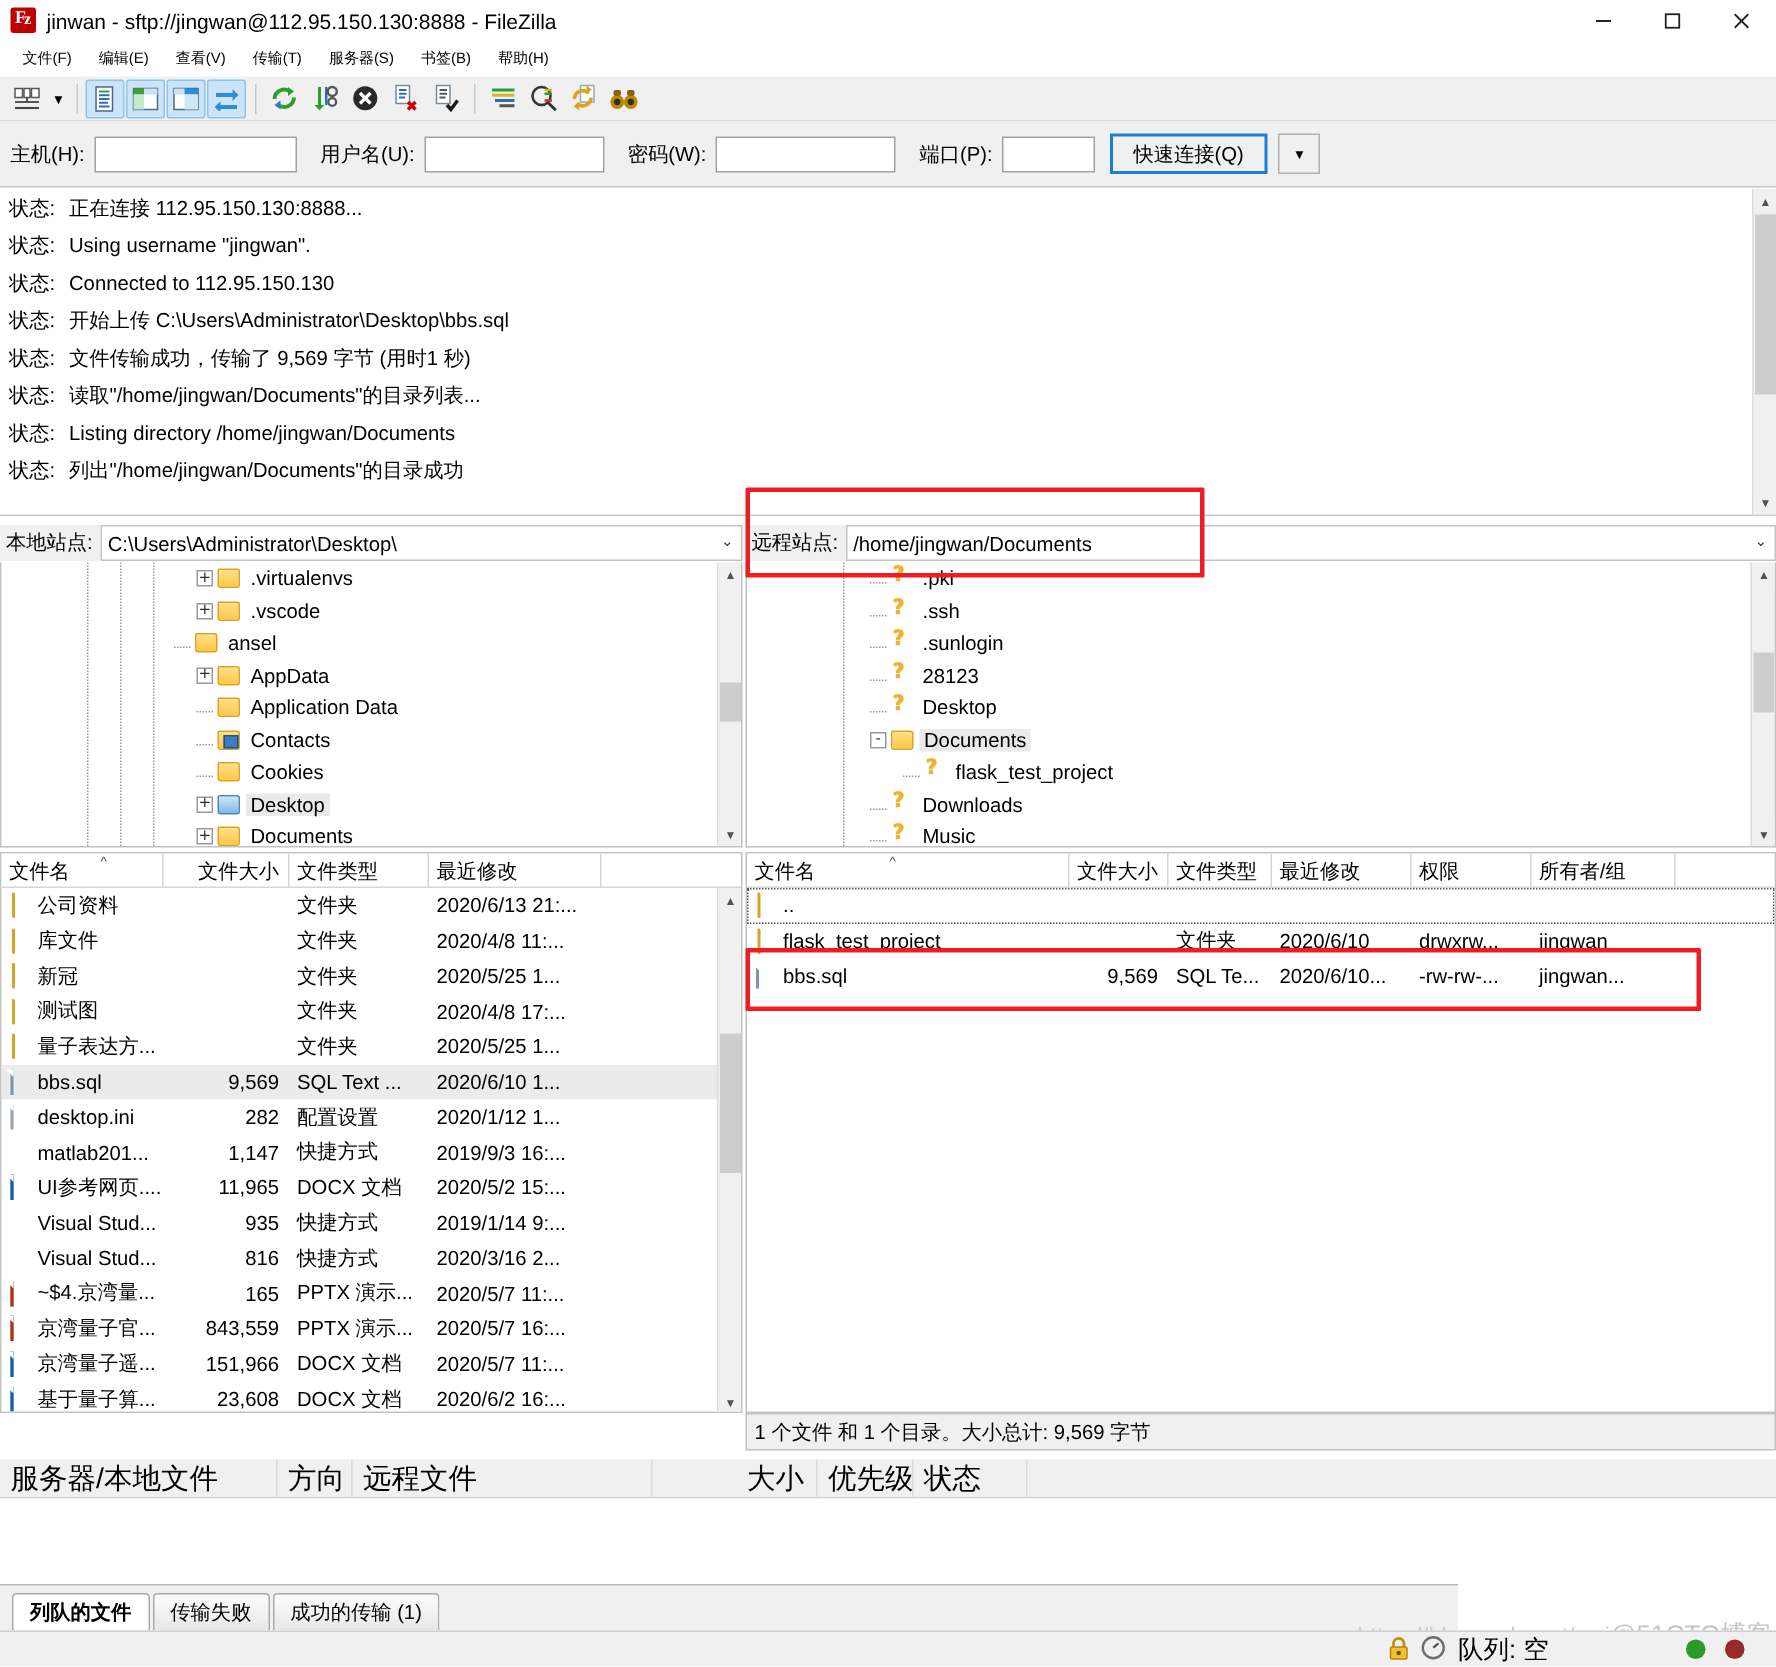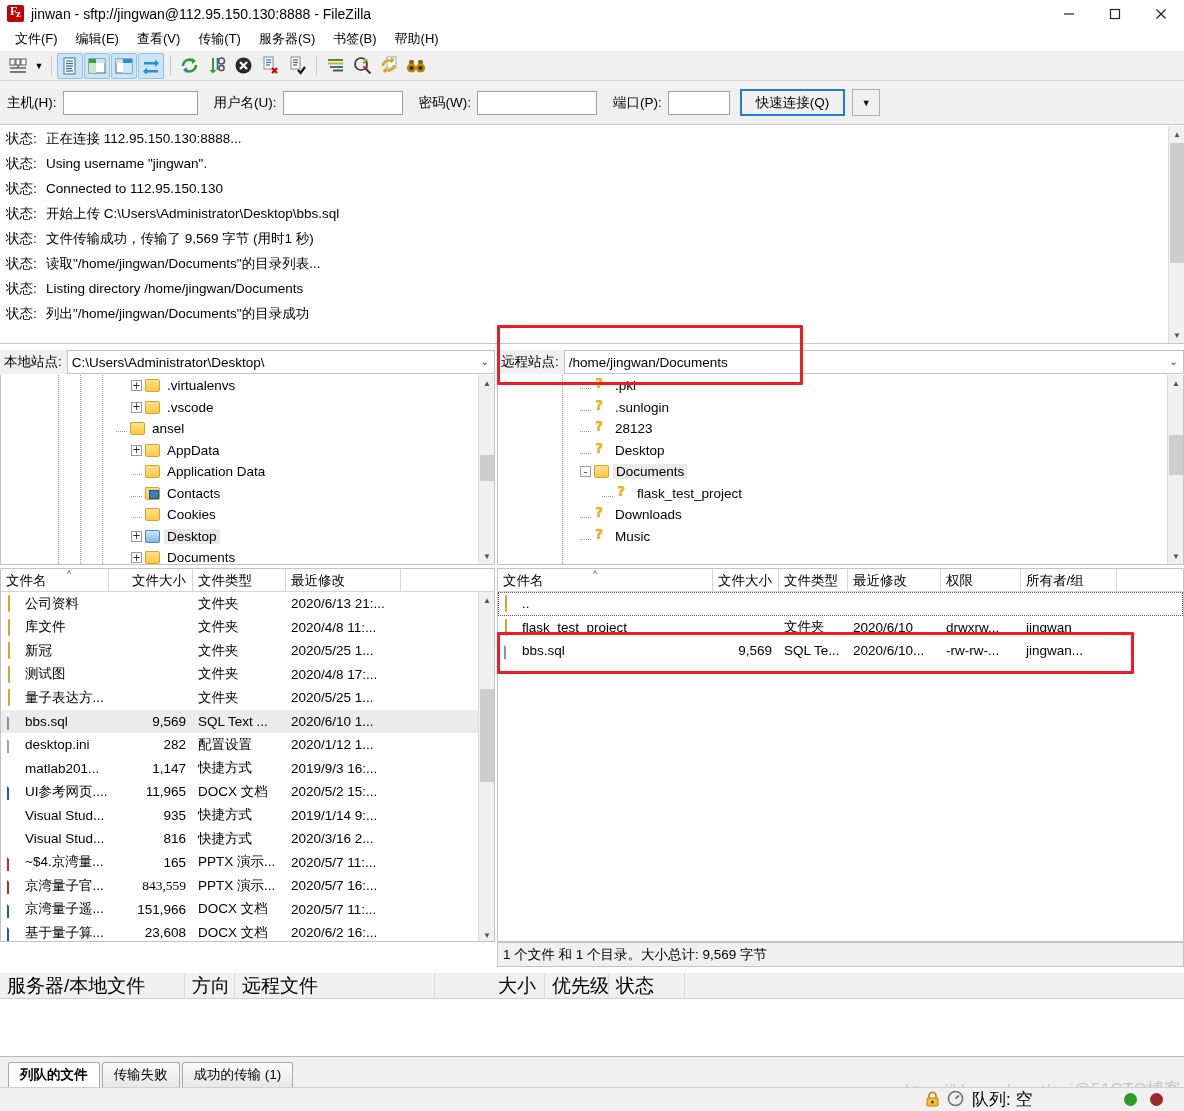--- a/index.html
+++ b/index.html
@@ -41,21 +41,21 @@
     color: #333; font-size: 13px;
   }
   .winbtn svg { display: block; }
 
   
   .menubar {
     position: absolute; left: 0; top: 27px; width: 1184px; height: 24px;
     background: #ffffff; display: flex; align-items: center; padding-left: 6px;
   }
   .menu-item {
-    padding: 2px 9px; font-size: 13px; color: #000; white-space: nowrap;
+    padding: 2px 9px; font-size: 10px; color: #000; white-space: nowrap;
   }
 
   
   .toolbar {
     position: absolute; left: 0; top: 51px; width: 1184px; height: 30px;
     background: #f0f0f0; border-bottom: 1px solid #d8d8d8;
     display: flex; align-items: center; padding-left: 5px;
   }
   .tb-btn {
     width: 26px; height: 26px; display: flex; align-items: center; justify-content: center;
@@ -233,21 +233,21 @@
   }
   .qh { font-size: 19px; display: flex; align-items: center; padding-left: 7px;
         border-right: 1px solid #dadada; height: 26px; white-space: nowrap; }
   .qh.r { justify-content: flex-end; padding-right: 8px; padding-left: 0; }
   .queuebody {
     position: absolute; left: 0; top: 999px; width: 1184px; height: 57px; background: #fff;
   }
 
   
   .tabstrip {
-    position: absolute; left: 0; top: 1056px; width: 1184px; height: 31px;
+    position: absolute; left: 0; top: 1056px; width: 972px; height: 31px;
     background: #f0f0f0; border-top: 1px solid #b9b9b9;
     display: flex; align-items: flex-end; padding-left: 8px;
   }
   .tab {
     height: 25px; padding: 0 11px; display: flex; align-items: center;
     font-size: 13.5px; border: 1px solid #a9a9a9; border-bottom: none;
     background: linear-gradient(#fcfcfc,#e7e7e7); margin-right: 2px;
     border-radius: 3px 3px 0 0; white-space: nowrap;
   }
   .tab.active { background: #fff; font-weight: bold; }
@@ -572,20 +572,25 @@
     <div class="vline" style="left:64px"></div>
     <div class="tree-inner" id="remote-tree">
         <div class="tnode" style="padding-left: 82px;">
           <span class="dots"></span>
           <span class="q-ic"></span>
           <span class="tname">.pki</span>
         </div>
         <div class="tnode" style="padding-left: 82px;">
           <span class="dots"></span>
           <span class="q-ic"></span>
+          <span class="tname">.ssh</span>
+        </div>
+        <div class="tnode" style="padding-left: 82px;">
+          <span class="dots"></span>
+          <span class="q-ic"></span>
           <span class="tname">.sunlogin</span>
         </div>
         <div class="tnode" style="padding-left: 82px;">
           <span class="dots"></span>
           <span class="q-ic"></span>
           <span class="tname">28123</span>
         </div>
         <div class="tnode" style="padding-left: 82px;">
           <span class="dots"></span>
           <span class="q-ic"></span>
@@ -711,21 +716,21 @@
         <div class="lrow">
           <span class="ficon"><span class="doc doc-org"></span></span>
           <div class="lcell" style="width: 84px; padding-left: 0px;">~$4.京湾量...</div>
           <div class="lcell r" style="width: 84px;">165</div>
           <div class="lcell" style="width: 93px;">PPTX 演示...</div>
           <div class="lcell" style="width: 140px;">2020/5/7 11:...</div>
         </div>
         <div class="lrow">
           <span class="ficon"><span class="doc doc-org"></span></span>
           <div class="lcell" style="width: 84px; padding-left: 0px;">京湾量子官...</div>
-          <div class="lcell r" style="width: 84px; font-family: Liberation Serif, serif;">843,559</div>
+          <div class="lcell r" style="width: 84px;">843,559</div>
           <div class="lcell" style="width: 93px;">PPTX 演示...</div>
           <div class="lcell" style="width: 140px;">2020/5/7 16:...</div>
         </div>
         <div class="lrow">
           <span class="ficon"><span class="doc doc-blue"></span></span>
           <div class="lcell" style="width: 84px; padding-left: 0px;">京湾量子遥...</div>
           <div class="lcell r" style="width: 84px;">151,966</div>
           <div class="lcell" style="width: 93px;">DOCX 文档</div>
           <div class="lcell" style="width: 140px;">2020/5/7 11:...</div>
         </div>

